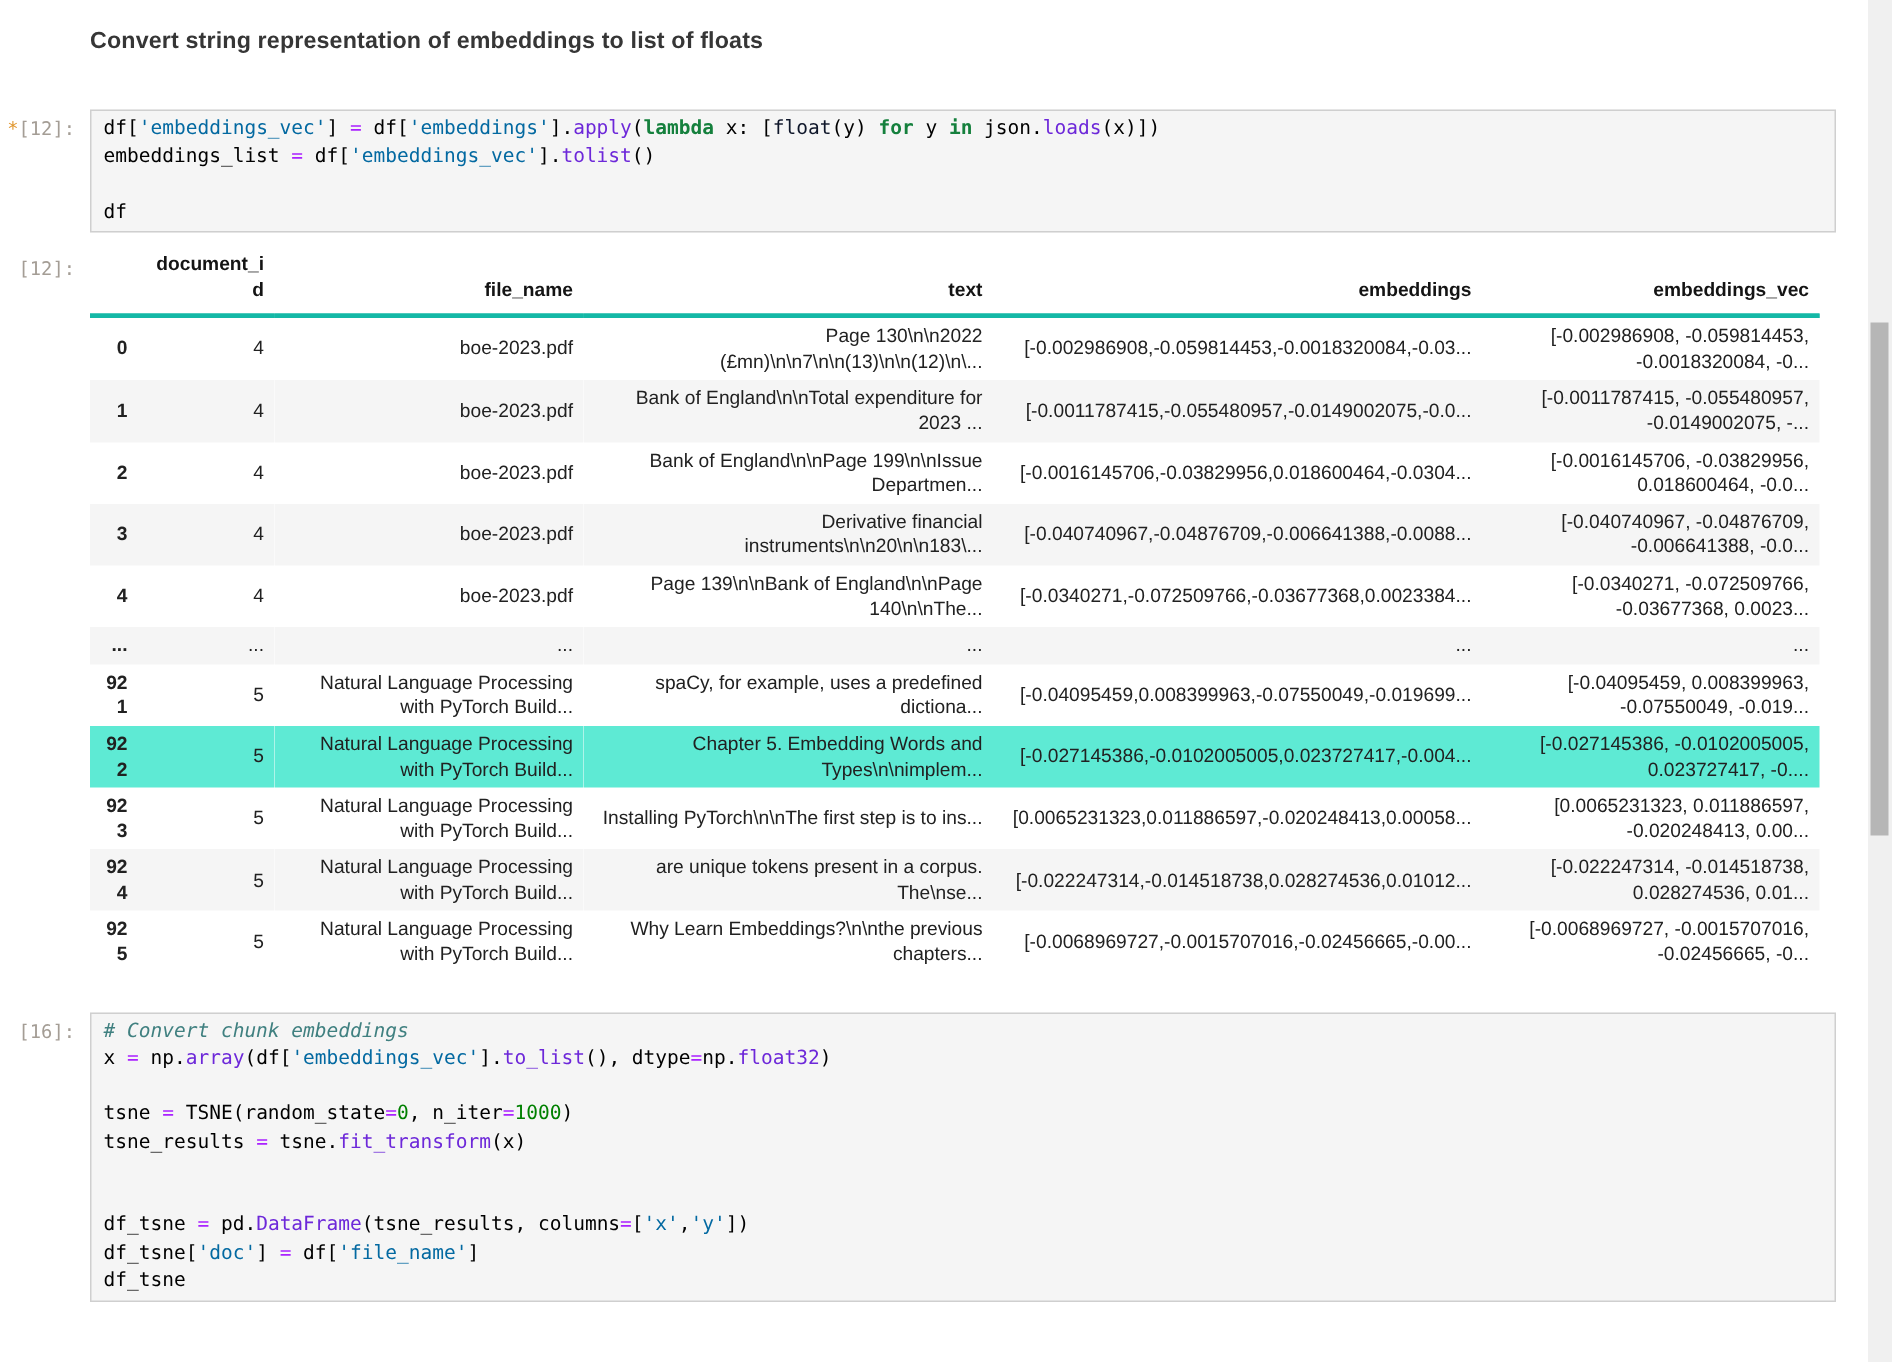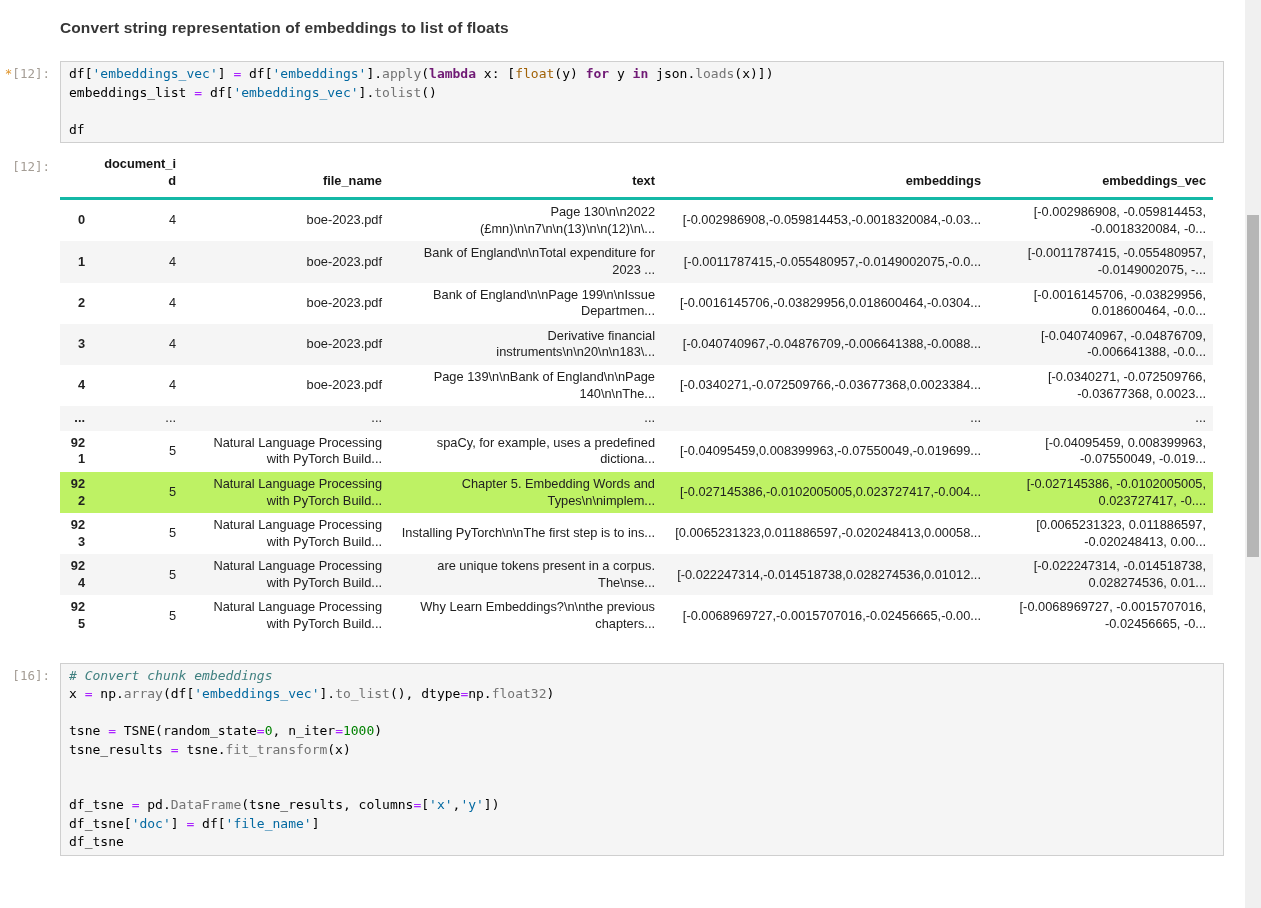--- a/index.html
+++ b/index.html
@@ -13,57 +13,57 @@
   .gutter{
     width:50px;flex:0 0 50px;margin-right:10px;text-align:right;
     font-family:"DejaVu Sans Mono","Liberation Mono",monospace;
     font-size:12.5px;color:#a49d95;white-space:nowrap;
   }
   .gutter .star{color:#e0962e;}
   .md-row h3{
     margin:0;font-size:15.5px;line-height:22px;font-weight:700;color:#363636;
     letter-spacing:.1px;
   }
-  .cell-row{margin-top:22px;}
+  .cell-row{margin-top:34px;}
   .cell-row .gutter{padding-top:5px;}
   .codebox{
     flex:1;background:#f5f5f5;border:1px solid #cfcfcf;
     padding:3px 8px;min-height:18px;
   }
   .codebox pre{
     margin:0;font-family:"DejaVu Sans Mono","Liberation Mono",monospace;
     font-size:13px;line-height:18.5px;color:#000;white-space:pre;
   }
   
   .tok-s{color:#0369a1;}
   .tok-c{color:#408080;font-style:italic;}
-  .tok-k{color:#701a75;font-weight:bold;}
-  .tok-b{color:#a16207;}
+  .tok-k{color:#15803d;font-weight:bold;}
+  .tok-b{color:#0f172a;}
   .tok-n{color:#008000;}
   .tok-o{color:#aa22ff;}
-  .tok-p{color:#737373;}
+  .tok-p{color:#6d28d9;}
 
   .out-row{margin-top:8px;}
   .out-row .gutter{padding-top:8px;}
   .out-content{flex:1;}
   table.df{
     border-collapse:collapse;table-layout:fixed;width:1153px;
     font-size:12.8px;line-height:16.6px;color:#212121;border:none;
   }
   table.df th,table.df td{
     text-align:right;vertical-align:middle;padding:4px 7px;
     overflow:hidden;word-wrap:break-word;
   }
   table.df thead th{
     font-weight:700;color:#141414;border-bottom:3px solid #14b8a6;
     padding:5px 7px 8px 7px;vertical-align:bottom;
   }
   table.df tbody th{font-weight:700;}
   table.df tbody tr:nth-child(even){background:#f5f5f5;}
-  table.df tbody tr.hl{background:#bef264;}
+  table.df tbody tr.hl{background:#5eead4;}
   .summary{margin-top:15px;font-size:13.2px;color:#2e2e2e;}
 
   .sb-track{
     position:fixed;top:0;right:0;width:16px;height:908px;background:#f0f0f0;
   }
   .sb-thumb{
     position:absolute;left:2px;width:12px;top:215px;height:342px;background:#b6b6b6;
   }
 </style>
 </head>

